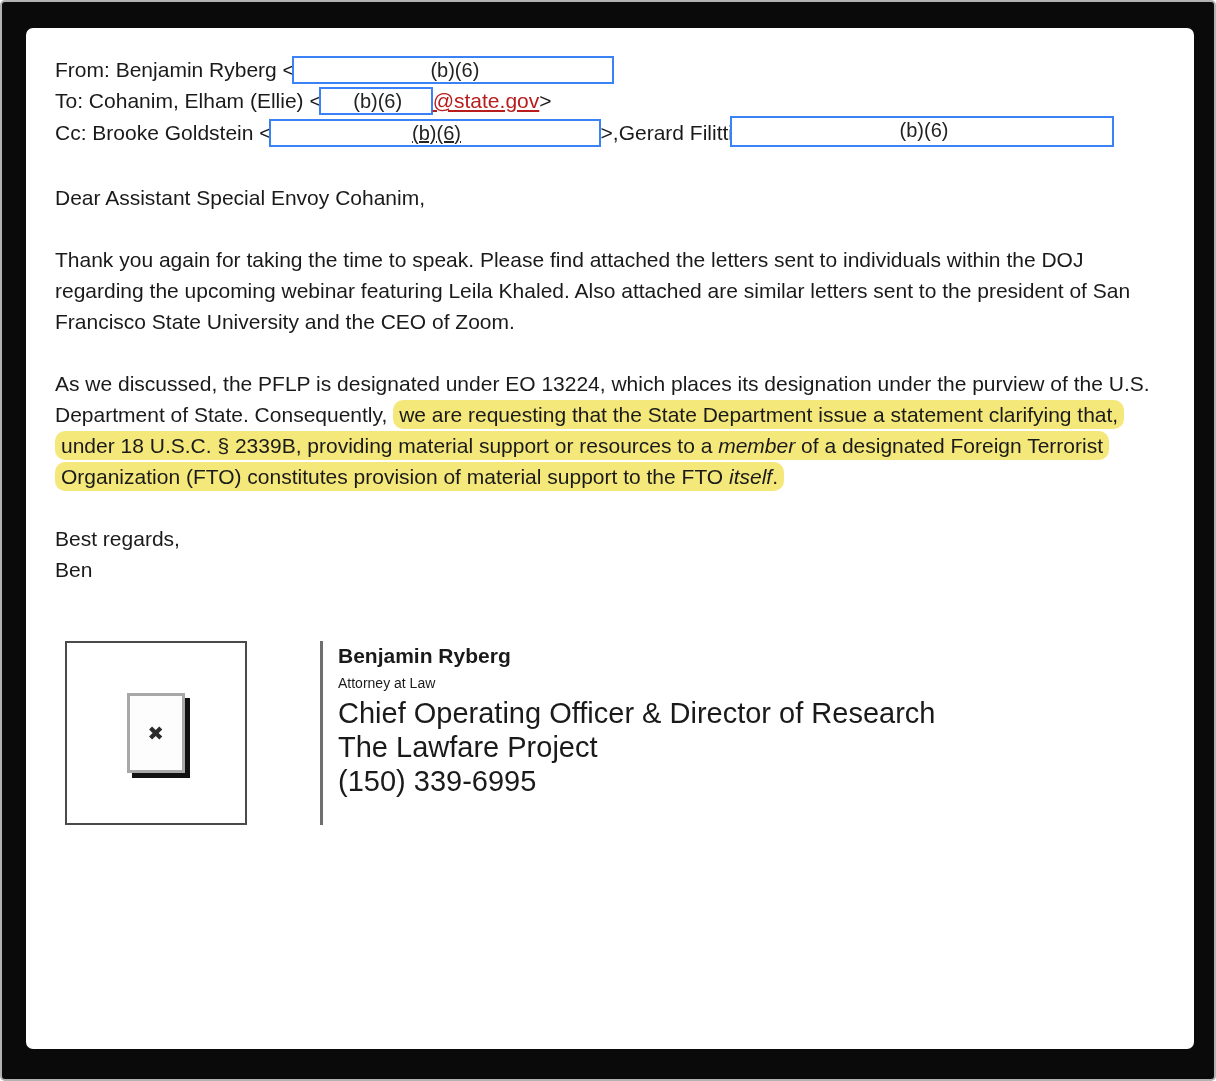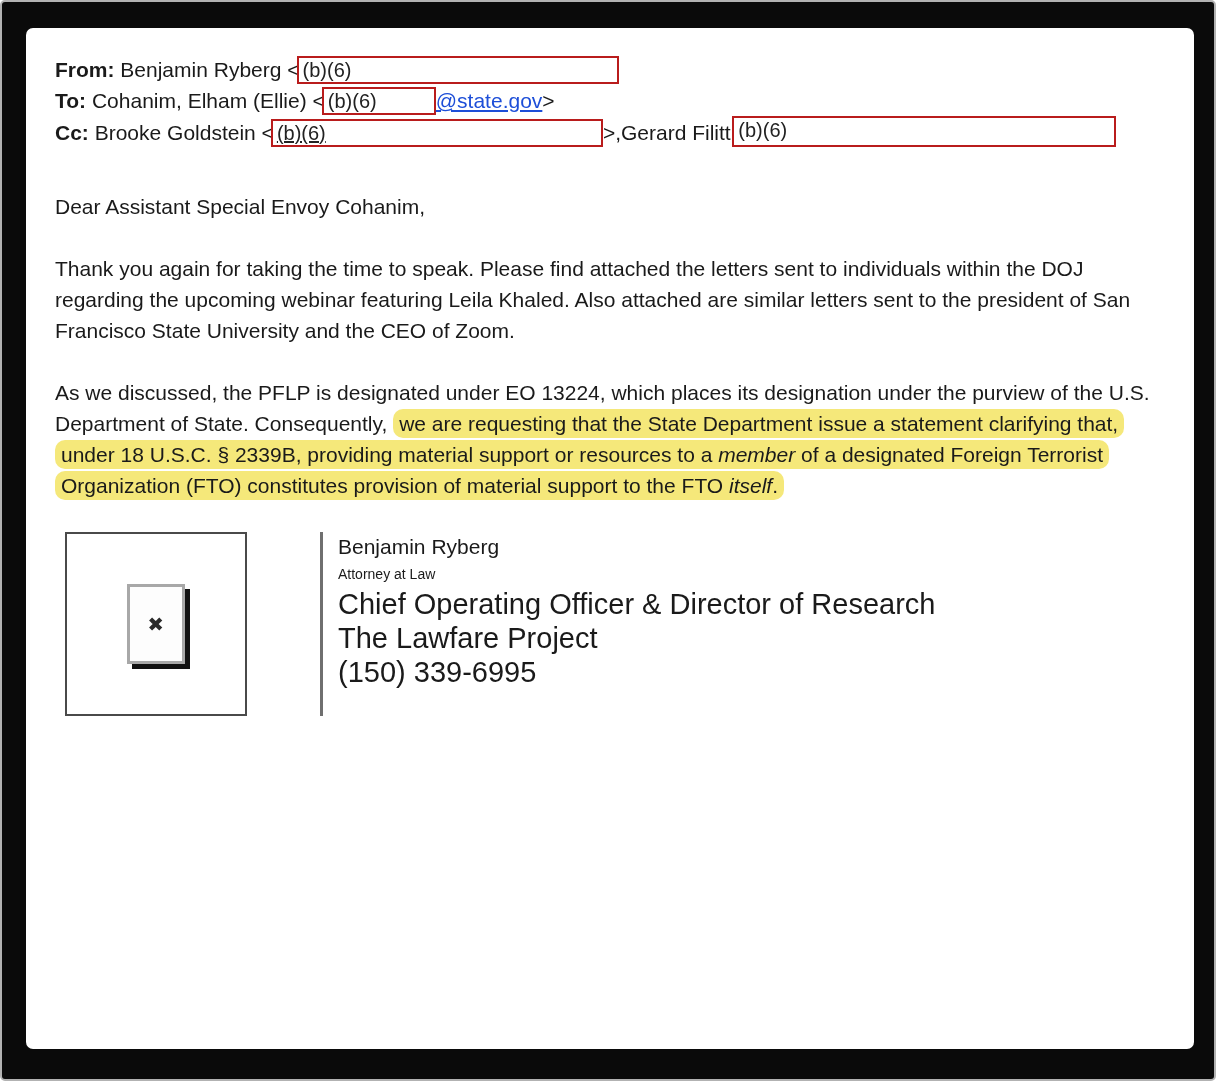--- a/index.html
+++ b/index.html
@@ -23,41 +23,42 @@
     top: 28px; left: 26px; right: 22px; bottom: 32px;
     background: #ffffff;
     border-radius: 7px;
   }
   .content {
     padding: 26px 44px 0 29px;
     font-size: 21px;
     line-height: 31px;
   }
   .hdr-line { white-space: nowrap; }
-  .hdr-label { font-weight: bold; }
+  .hdr-label { font-weight: normal; }
   .redact {
     display: inline-block;
     box-sizing: border-box;
-    border: 2px solid #b91c1c;
+    border: 2px solid #3b82f6;
     background: #ffffff;
     height: 28px;
     line-height: 25px;
     vertical-align: -7px;
     padding-left: 4px;
     font-size: 20px;
     color: #222;
     overflow: hidden;
     margin-left: -3px;
+    text-align: center;
   }
   .w-from { width: 322px; }
   .w-to   { width: 114px; }
   .w-cc1  { width: 332px; }
   .w-cc2  { width: 384px; height: 31px; }
   .u-label { text-decoration: underline; }
-  .link-text { text-decoration: underline; color: #1d4ed8; cursor: pointer; }
+  .link-text { text-decoration: underline; color: #b91c1c; cursor: pointer; }
   p { margin: 0 0 31px 0; max-width: 1102px; }
   .para-gap-big { margin-bottom: 62px; }
   .hl {
     background: #f5e87a;
     border-radius: 10px;
     padding: 3px 6px 3px 6px;
     box-decoration-break: clone;
     -webkit-box-decoration-break: clone;
   }
   .hl em { font-style: italic; }
@@ -86,21 +87,21 @@
     font-size: 26px;
     color: #2b2b2b;
   }
   .sig-divider {
     width: 3px; height: 184px;
     background: #6f6f6f;
     margin-left: 73px;
     margin-right: 15px;
   }
   .sig-text { padding-top: 1px; }
-  .sig-name  { font-weight: normal; font-size: 21px; line-height: 28px; }
+  .sig-name  { font-weight: bold; font-size: 21px; line-height: 28px; }
   .sig-role1 { font-size: 14px; line-height: 26px; }
   .sig-big   { font-size: 29px; line-height: 34px; }
 </style>
 </head>
 <body>
 
 <div class="outer-frame"></div>
 <div class="page">
   <div class="content">
 
@@ -112,27 +113,31 @@
       <div class="hdr-line">
         <span class="hdr-label">To:</span>
         <span>Cohanim, Elham (Ellie) &lt;</span><span class="redact w-to"><span>(b)(6)</span></span><span class="link-text">@state.gov</span><span>&gt;</span>
       </div>
       <div class="hdr-line">
         <span class="hdr-label">Cc:</span>
         <span>Brooke Goldstein &lt;</span><span class="redact w-cc1"><span class="u-label">(b)(6)</span></span><span>&gt;,Gerard Filitti</span><span class="redact w-cc2"><span>(b)(6)</span></span>
       </div>
     </div>
 
-    <p style="margin-top:43px">Dear Assistant Special Envoy Cohanim,</p>
+    <p style="margin-top:34px">Dear Assistant Special Envoy Cohanim,</p>
 
     <p>Thank you again for taking the time to speak. Please find attached the letters sent to individuals within the DOJ regarding the upcoming webinar featuring Leila Khaled. Also attached are similar letters sent to the president of San Francisco State University and the CEO of Zoom.</p>
 
     <p><span>As we discussed, the PFLP is designated under EO 13224, which places its designation under the purview of the U.S. Department of State. Consequently, </span><span class="hl"><span>we are requesting that the State Department issue a statement clarifying that, under 18 U.S.C. § 2339B, providing material support or resources to a </span><em>member</em><span> of a designated Foreign Terrorist Organization (FTO) constitutes provision of material support to the FTO </span><em>itself</em><span>.</span></span></p>
 
 
+    <p class="closing-block">
+      <span>Best regards,</span><br>
+      <span>Ben</span>
+    </p>
 
     <div class="signature">
       <div class="sig-logo-box">
         <div class="sig-icon">✖</div>
       </div>
       <div class="sig-divider"></div>
       <div class="sig-text">
         <div class="sig-name">Benjamin Ryberg</div>
         <div class="sig-role1">Attorney at Law</div>
         <div class="sig-big">Chief Operating Officer &amp; Director of Research</div>

